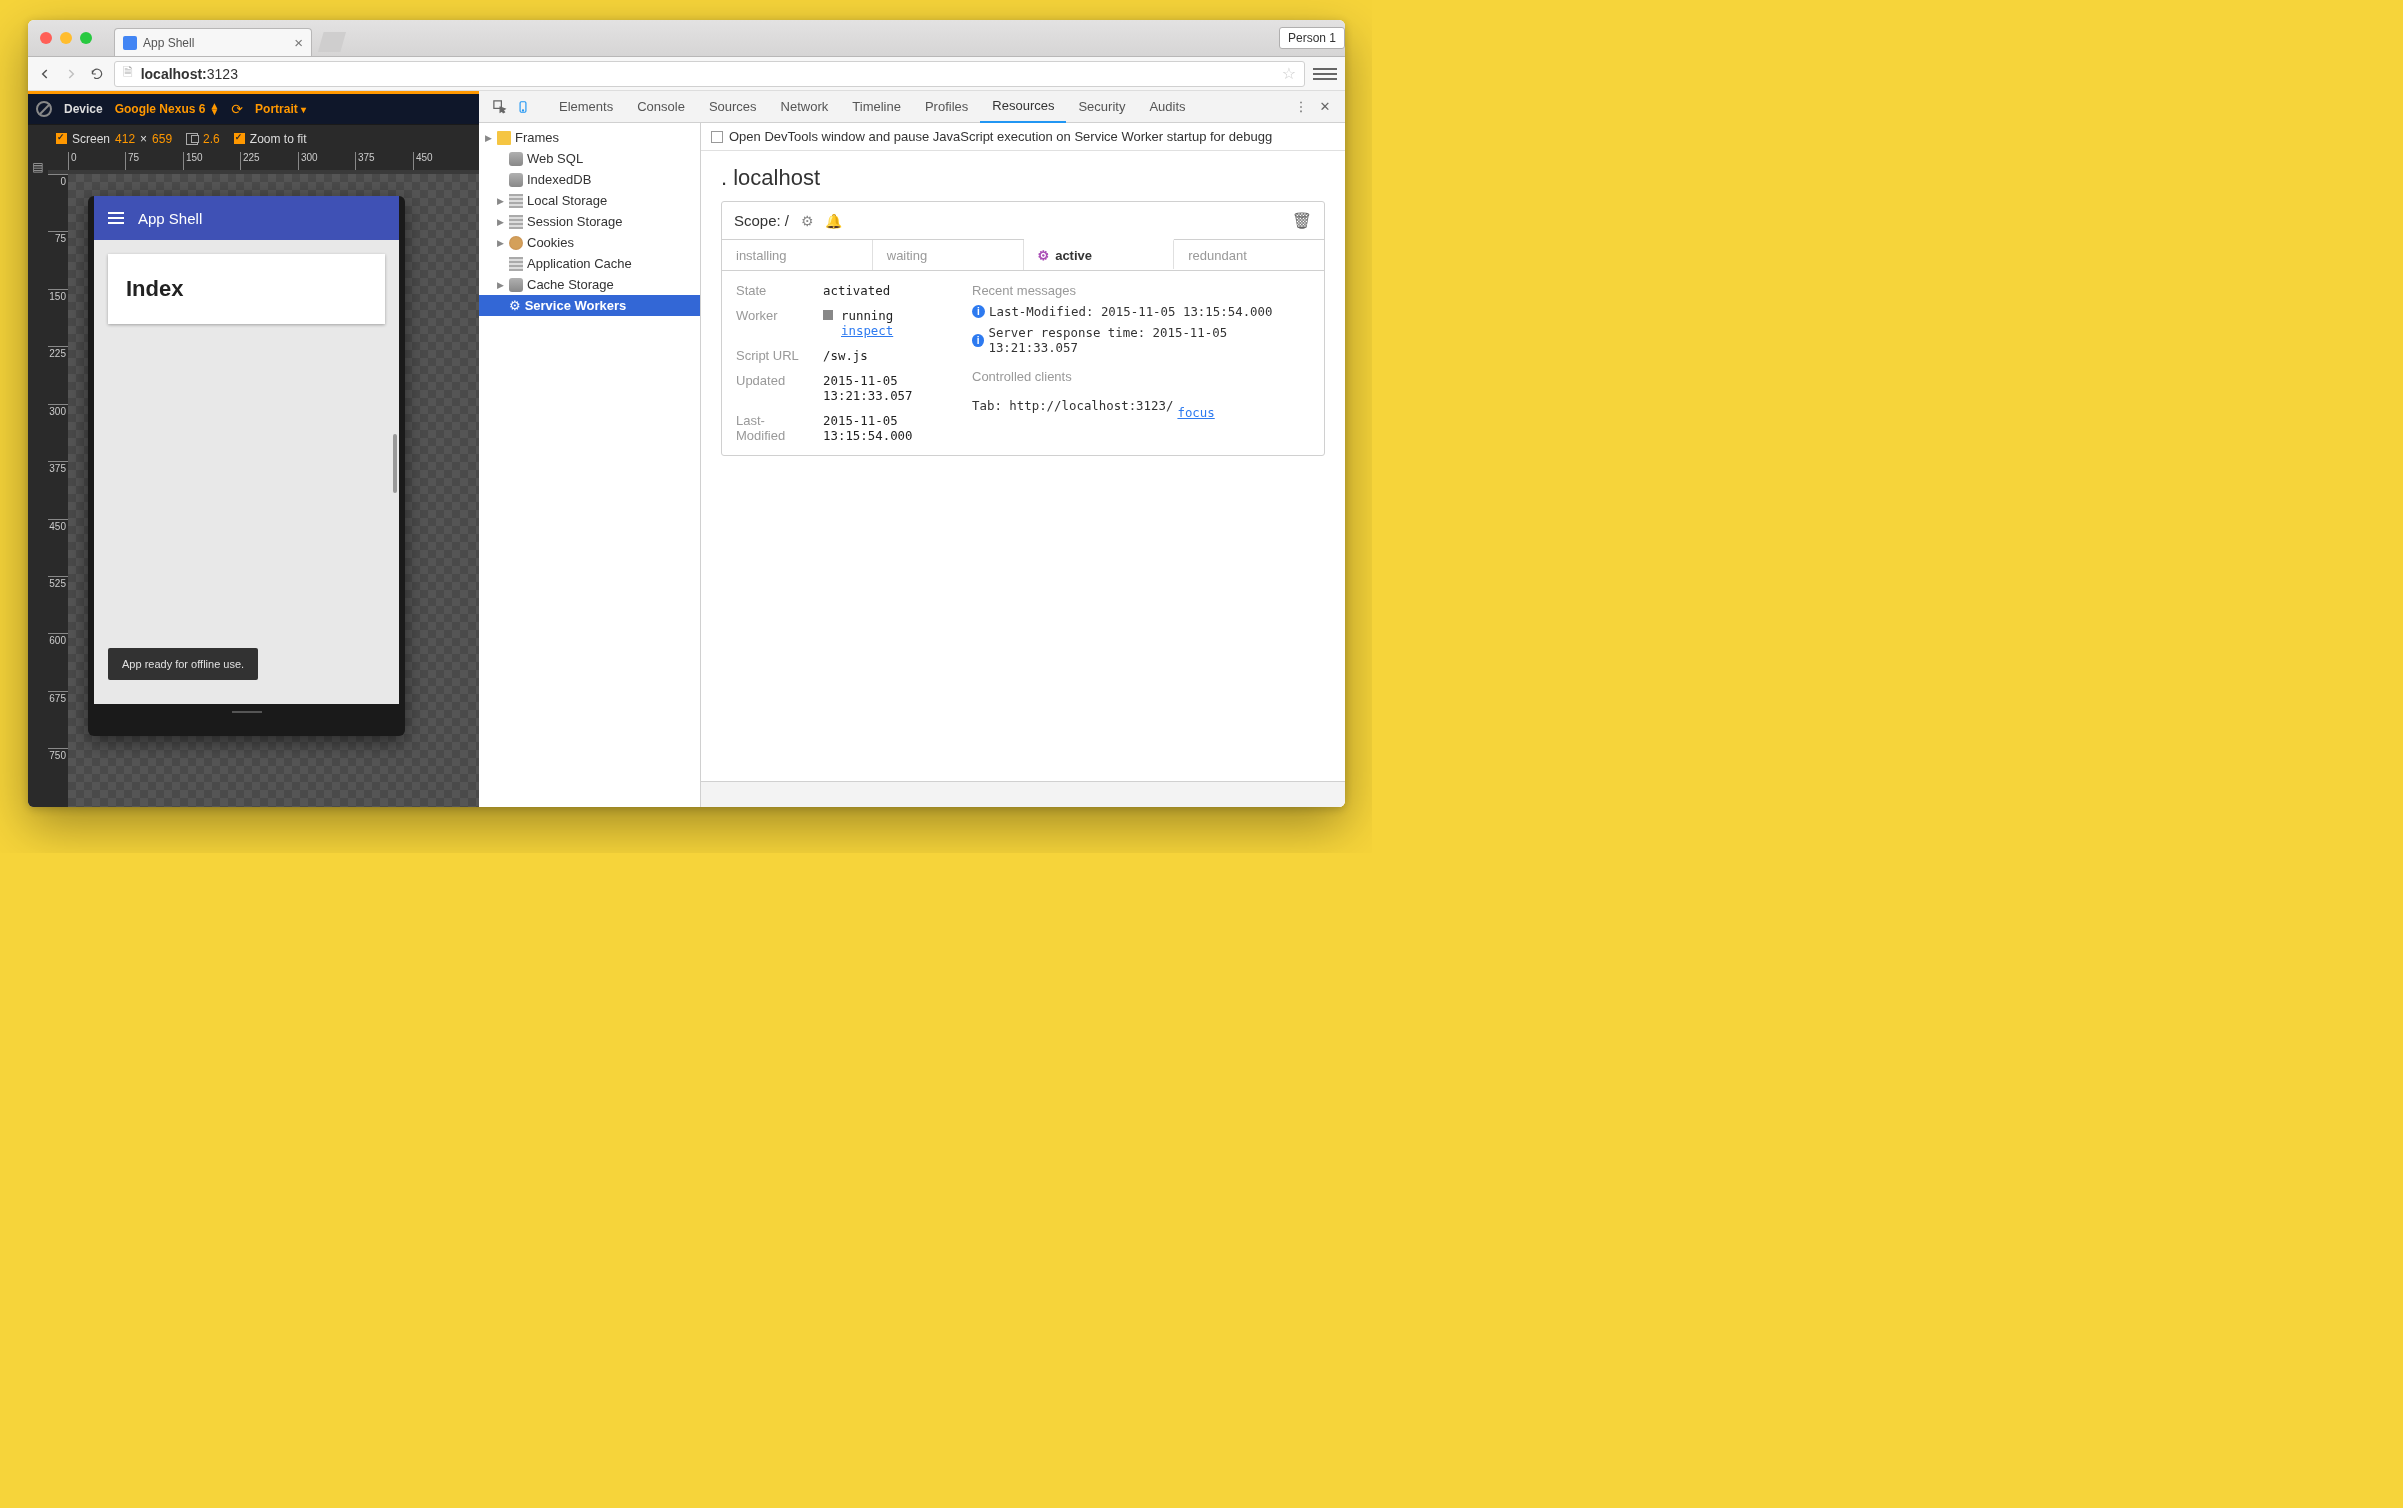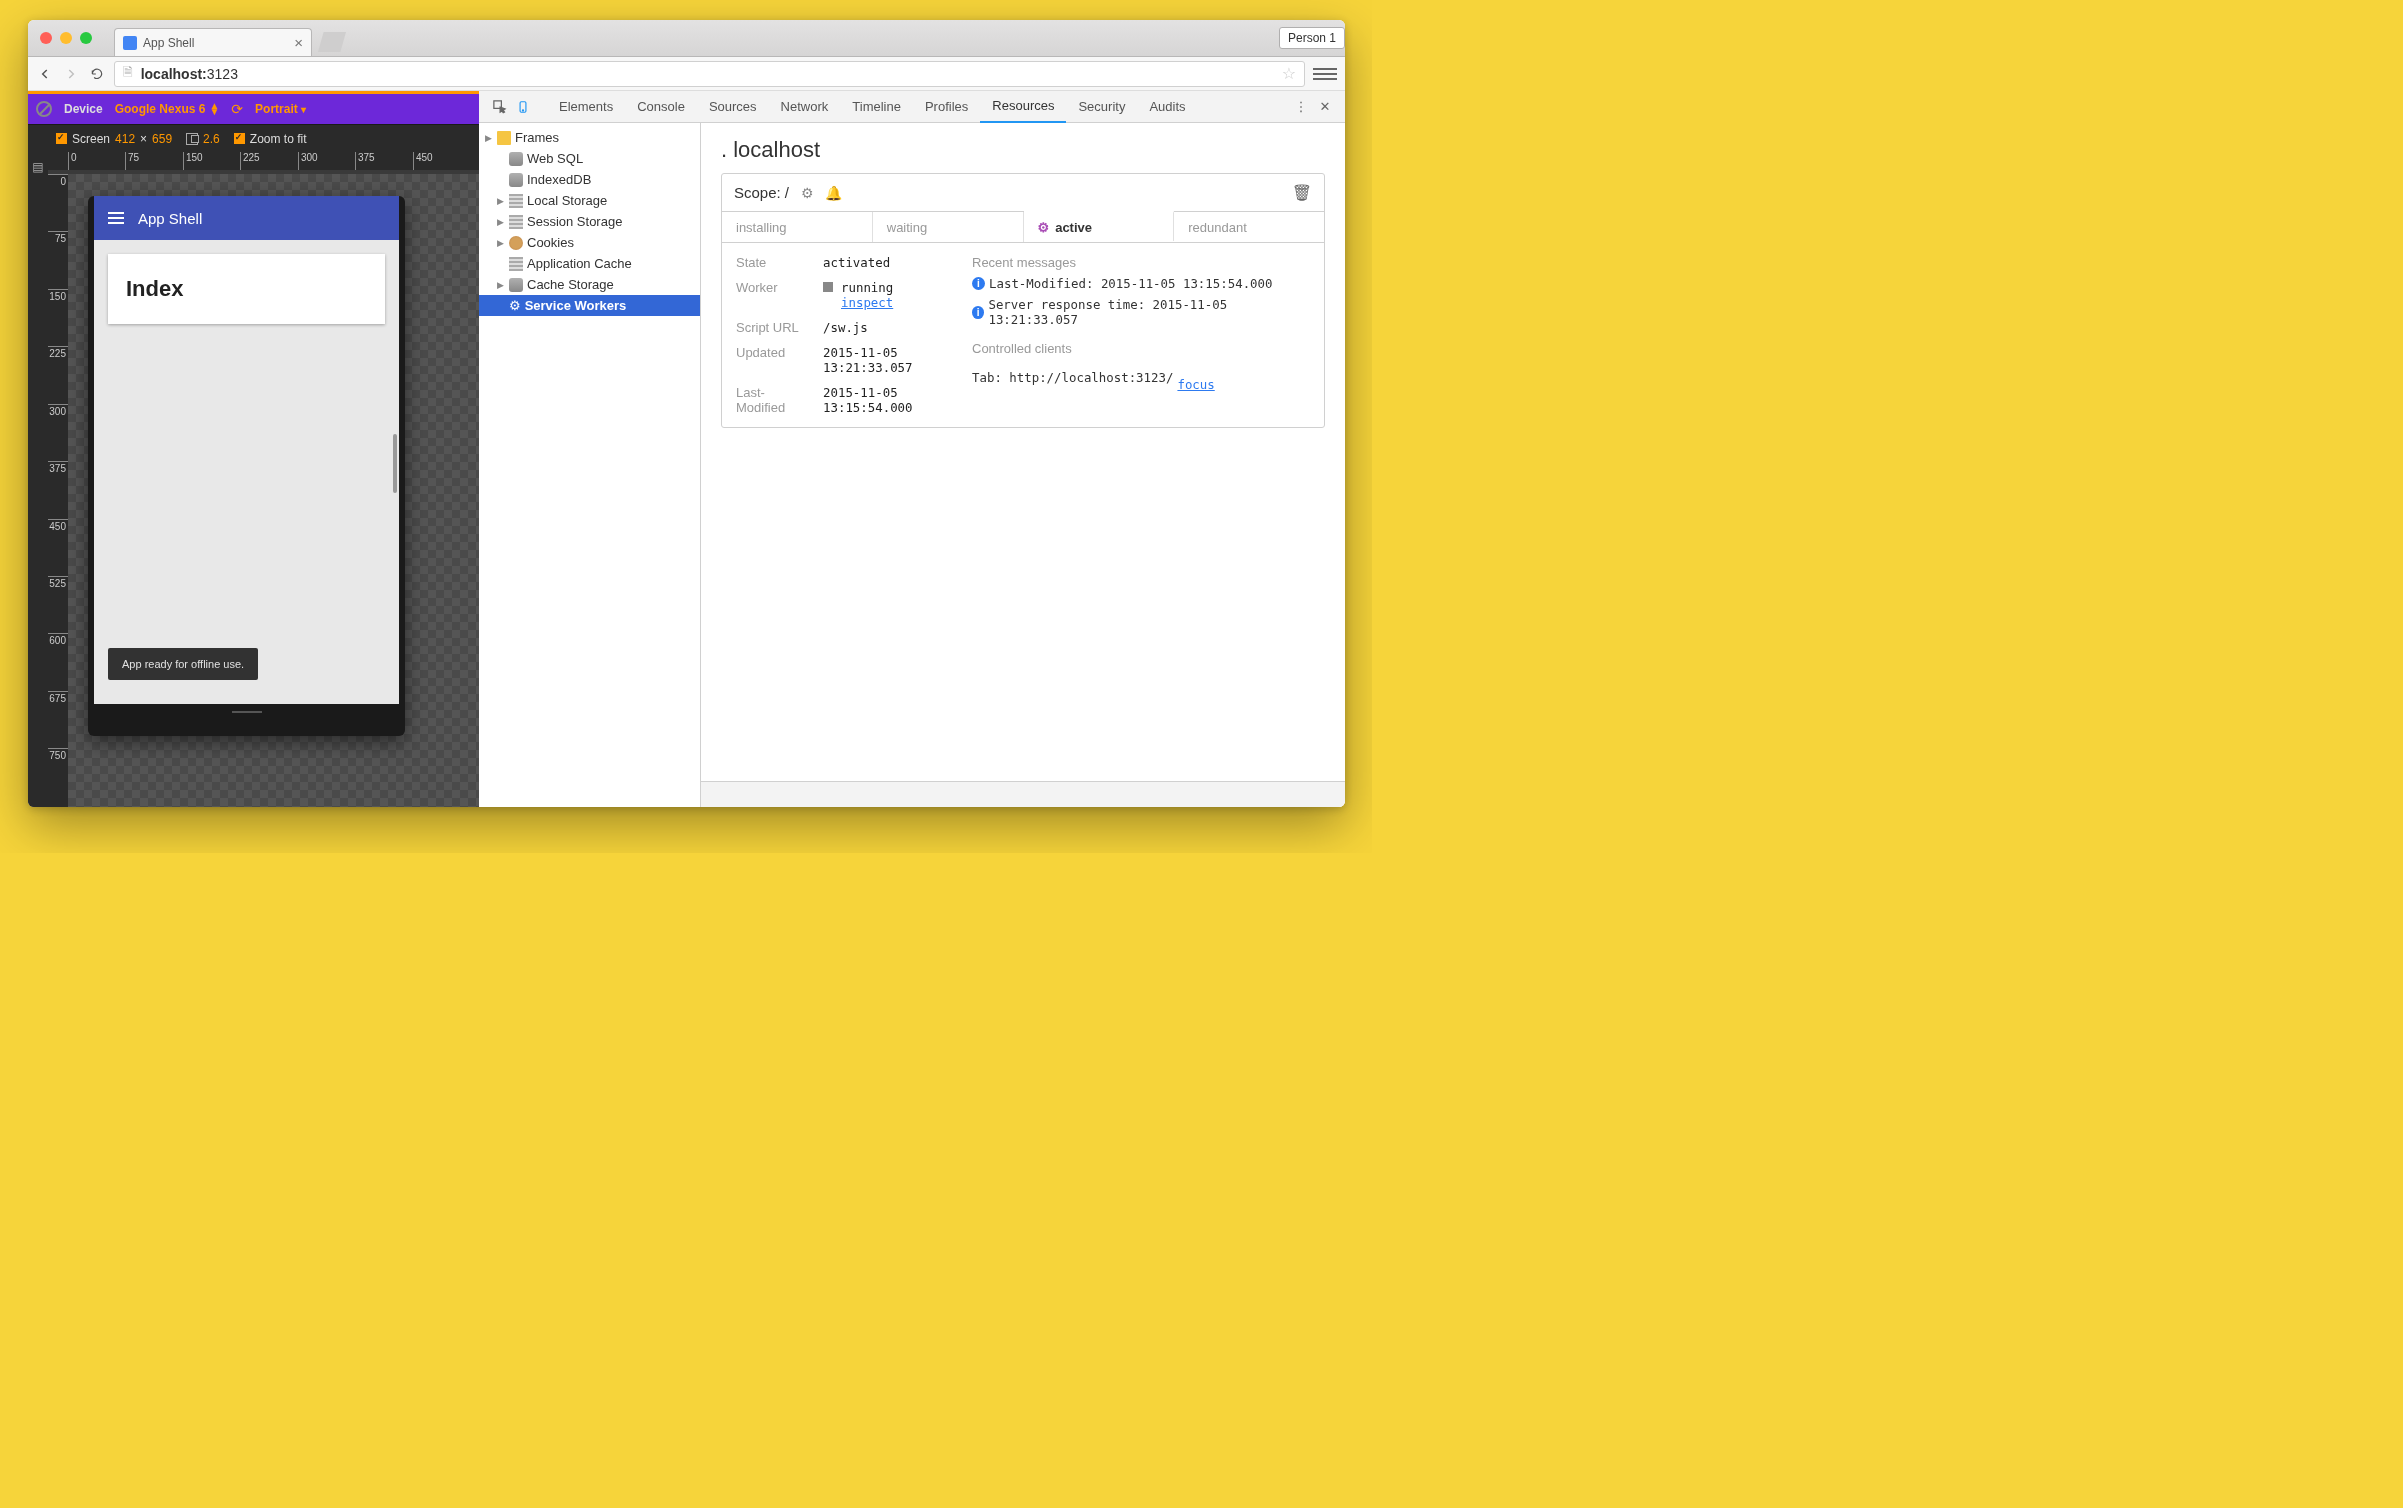--- a/index.html
+++ b/index.html
@@ -74,21 +74,21 @@
 .menu-btn span { height: 2px; background: #666; }
 
 .content-area { flex: 1; display: flex; overflow: hidden; }
 
 
 .device-panel {
   width: 451px; background: #3a3a3a; color: #ddd; display: flex; flex-direction: column;
   border-top: 3px solid #ff9800;
 }
 .device-toolbar {
-  height: 30px; background: #6d28d9; display: flex; align-items: center; padding: 0 8px; gap: 12px; font-size: 12px;
+  height: 30px; background: #0f172a; display: flex; align-items: center; padding: 0 8px; gap: 12px; font-size: 12px;
 }
 .no-icon { width: 16px; height: 16px; border: 2px solid #888; border-radius: 50%; position: relative; }
 .no-icon::after { content: ""; position: absolute; width: 2px; height: 14px; background: #888; top: -1px; left: 6px; transform: rotate(45deg); }
 .device-label { color: #ddd; font-weight: 600; }
 .device-select { color: #ff9800; display: flex; align-items: center; gap: 4px; font-weight: 600; }
 .sel-arrows { color: #ff9800; font-size: 10px; line-height: 6px; }
 .rotate-icon { color: #ff9800; font-size: 14px; }
 .orient-select { color: #ff9800; font-weight: 600; }
 .device-toolbar2 {
   height: 28px; background: #2a2a2a; display: flex; align-items: center; padding: 0 8px 0 28px; gap: 14px; font-size: 12px;
@@ -425,20 +425,24 @@
               <span class="res-icon ico-db"></span>
               <span>Cache Storage</span>
             </div>
             <div class="tree-item selected focus indent">
               <span class="tree-arrow sel"></span>
               <span class="ico-gear sel">⚙</span>
               <span style="font-weight: 600;">Service Workers</span>
             </div>
           </div>
         <div class="sw-panel">
+          <div class="sw-topbar">
+            <span class="sw-checkbox"></span>
+            <span>Open DevTools window and pause JavaScript execution on Service Worker startup for debugg</span>
+          </div>
           <div class="sw-content">
             <div class="sw-host">. <span>localhost</span></div>
             <div class="scope-box">
               <div class="scope-head">
                 <span class="scope-lbl">Scope: /</span>
                 <span class="scope-icon">⚙</span>
                 <span class="scope-icon">🔔</span>
                 <span class="trash-icon">🗑</span>
               </div>
               <div class="status-tabs" id="status-tabs">

